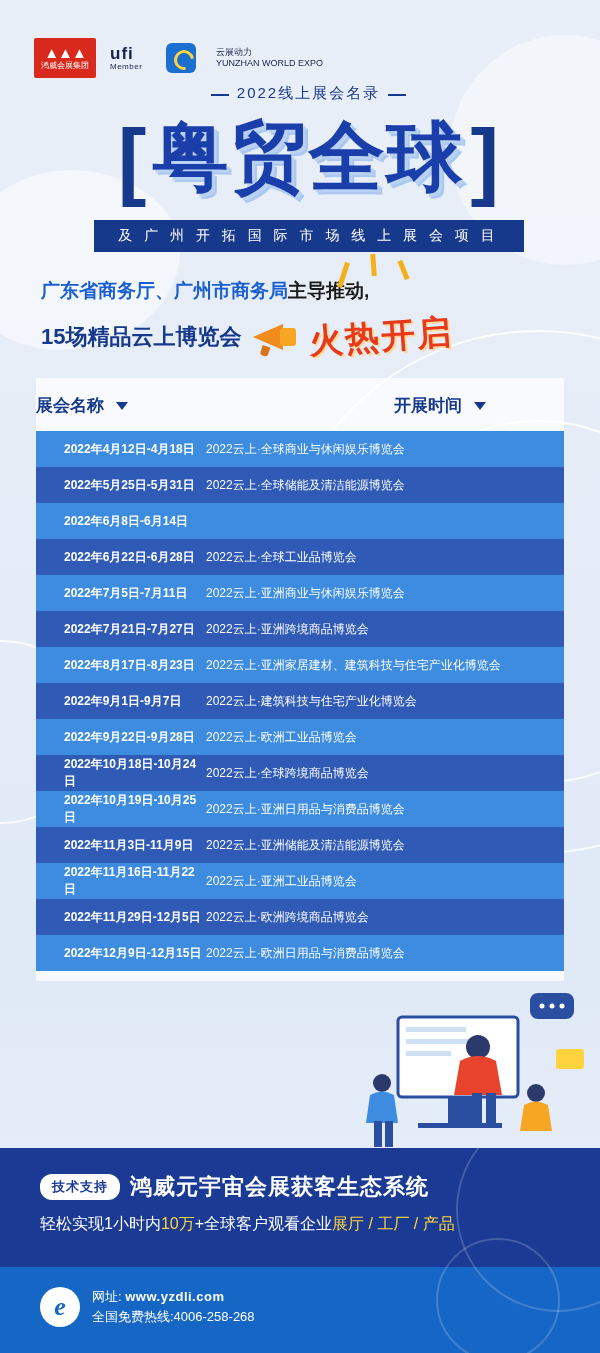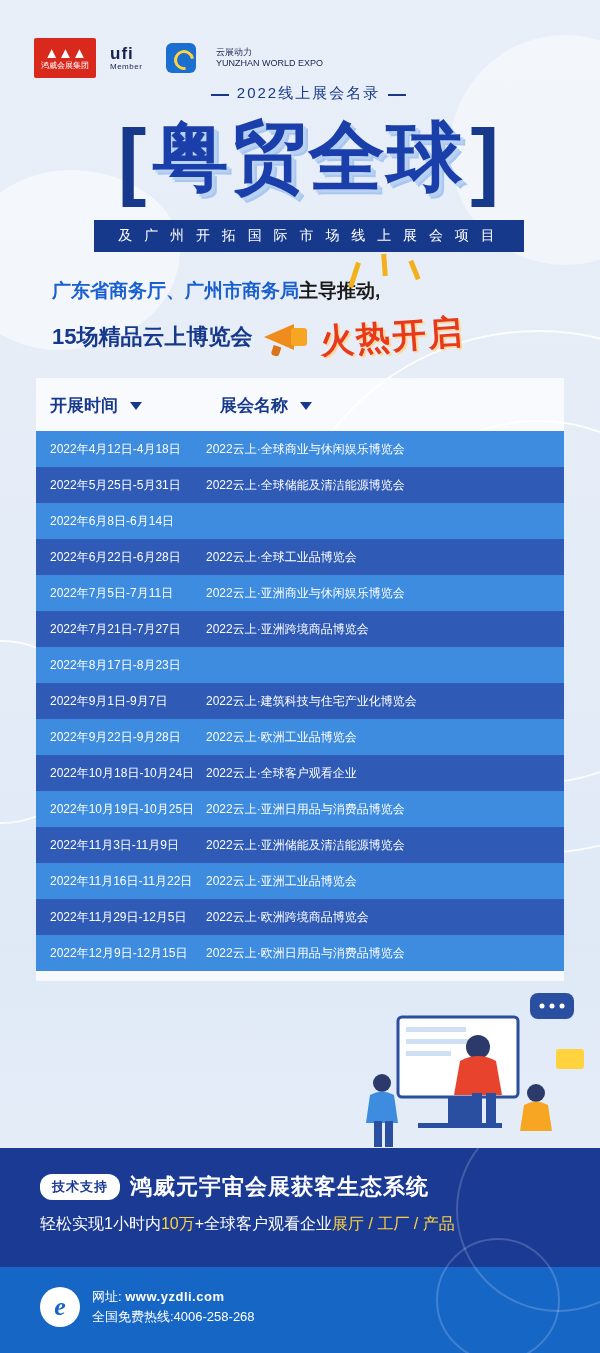--- a/index.html
+++ b/index.html
@@ -143,21 +143,21 @@
     color: #fff;
     font-size: 14px;
     letter-spacing: 4px;
     text-align: center;
     padding: 7px 0;
   }
 
   
   .promo {
     position: relative;
-    margin: 26px 0 0 52px;
+    margin: 26px 0 0 41px;
   }
   .promo-line1 {
     font-size: 19px;
     font-weight: bold;
     color: #1a1a1a;
   }
   .promo-line1 .blue { color: #1a5fd0; }
   .promo-line2 {
     margin-top: 10px;
     font-size: 22px;
@@ -240,22 +240,22 @@
     display: flex;
     align-items: center;
     min-height: 36px;
     color: #fff;
     font-size: 12px;
   }
   .row.dark { background: #2f5bb7; }
   .row.light { background: #3d8ce0; }
   .row .c1 {
     width: 170px;
-    padding-left: 14px;
-    font-weight: normal;
+    padding-left: 28px;
+    font-weight: bold;
     box-sizing: border-box;
   }
   .row .c2 {
     flex: 1;
     font-weight: normal;
     padding-right: 16px;
   }
 
   
   .illus {
@@ -385,28 +385,28 @@
         <span class="cone"></span>
           <span class="body"></span>
           <span class="handle"></span>
       </span>
       <span class="hot-text">火热开启</span>
     </div>
   </div>
 
   <div class="table-wrap">
     <div class="table-head">
+      <div class="th c2">
+        <span>展会名称</span>
+        <span class="caret"></span>
+      </div>
       <div class="th c1">
         <span>开展时间</span>
         <span class="caret"></span>
       </div>
-      <div class="th c2">
-        <span>展会名称</span>
-        <span class="caret"></span>
-      </div>
     </div>
 
     <div class="row light">
       <div class="c1">2022年4月12日-4月18日</div>
       <div class="c2">2022云上·全球商业与休闲娱乐博览会</div>
     </div>
     <div class="row dark">
       <div class="c1">2022年5月25日-5月31日</div>
       <div class="c2">2022云上·全球储能及清洁能源博览会</div>
     </div>
@@ -420,32 +420,33 @@
     <div class="row light">
       <div class="c1">2022年7月5日-7月11日</div>
       <div class="c2">2022云上·亚洲商业与休闲娱乐博览会</div>
     </div>
     <div class="row dark">
       <div class="c1">2022年7月21日-7月27日</div>
       <div class="c2">2022云上·亚洲跨境商品博览会</div>
     </div>
     <div class="row light">
       <div class="c1">2022年8月17日-8月23日</div>
+      <div class="c2">2022云上·亚洲家居建材、建筑科技与住宅产业化博览会</div>
     </div>
     <div class="row dark">
       <div class="c1">2022年9月1日-9月7日</div>
       <div class="c2">2022云上·建筑科技与住宅产业化博览会</div>
     </div>
     <div class="row light">
       <div class="c1">2022年9月22日-9月28日</div>
       <div class="c2">2022云上·欧洲工业品博览会</div>
     </div>
     <div class="row dark">
       <div class="c1">2022年10月18日-10月24日</div>
-      <div class="c2">2022云上·全球客户观看企业</div>
+      <div class="c2">2022云上·全球跨境商品博览会</div>
     </div>
     <div class="row light">
       <div class="c1">2022年10月19日-10月25日</div>
       <div class="c2">2022云上·亚洲日用品与消费品博览会</div>
     </div>
     <div class="row dark">
       <div class="c1">2022年11月3日-11月9日</div>
       <div class="c2">2022云上·亚洲储能及清洁能源博览会</div>
     </div>
     <div class="row light">

